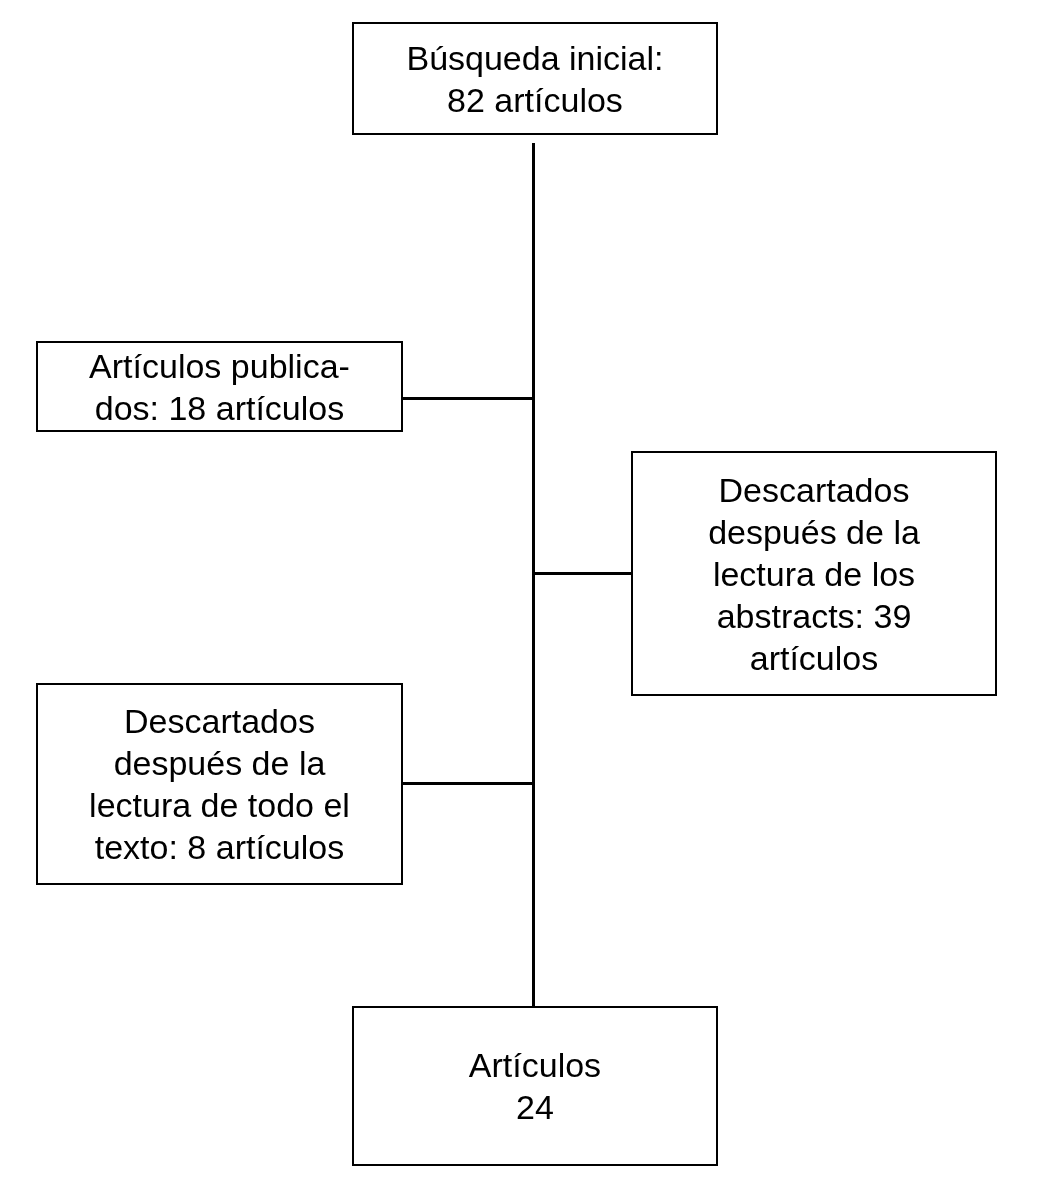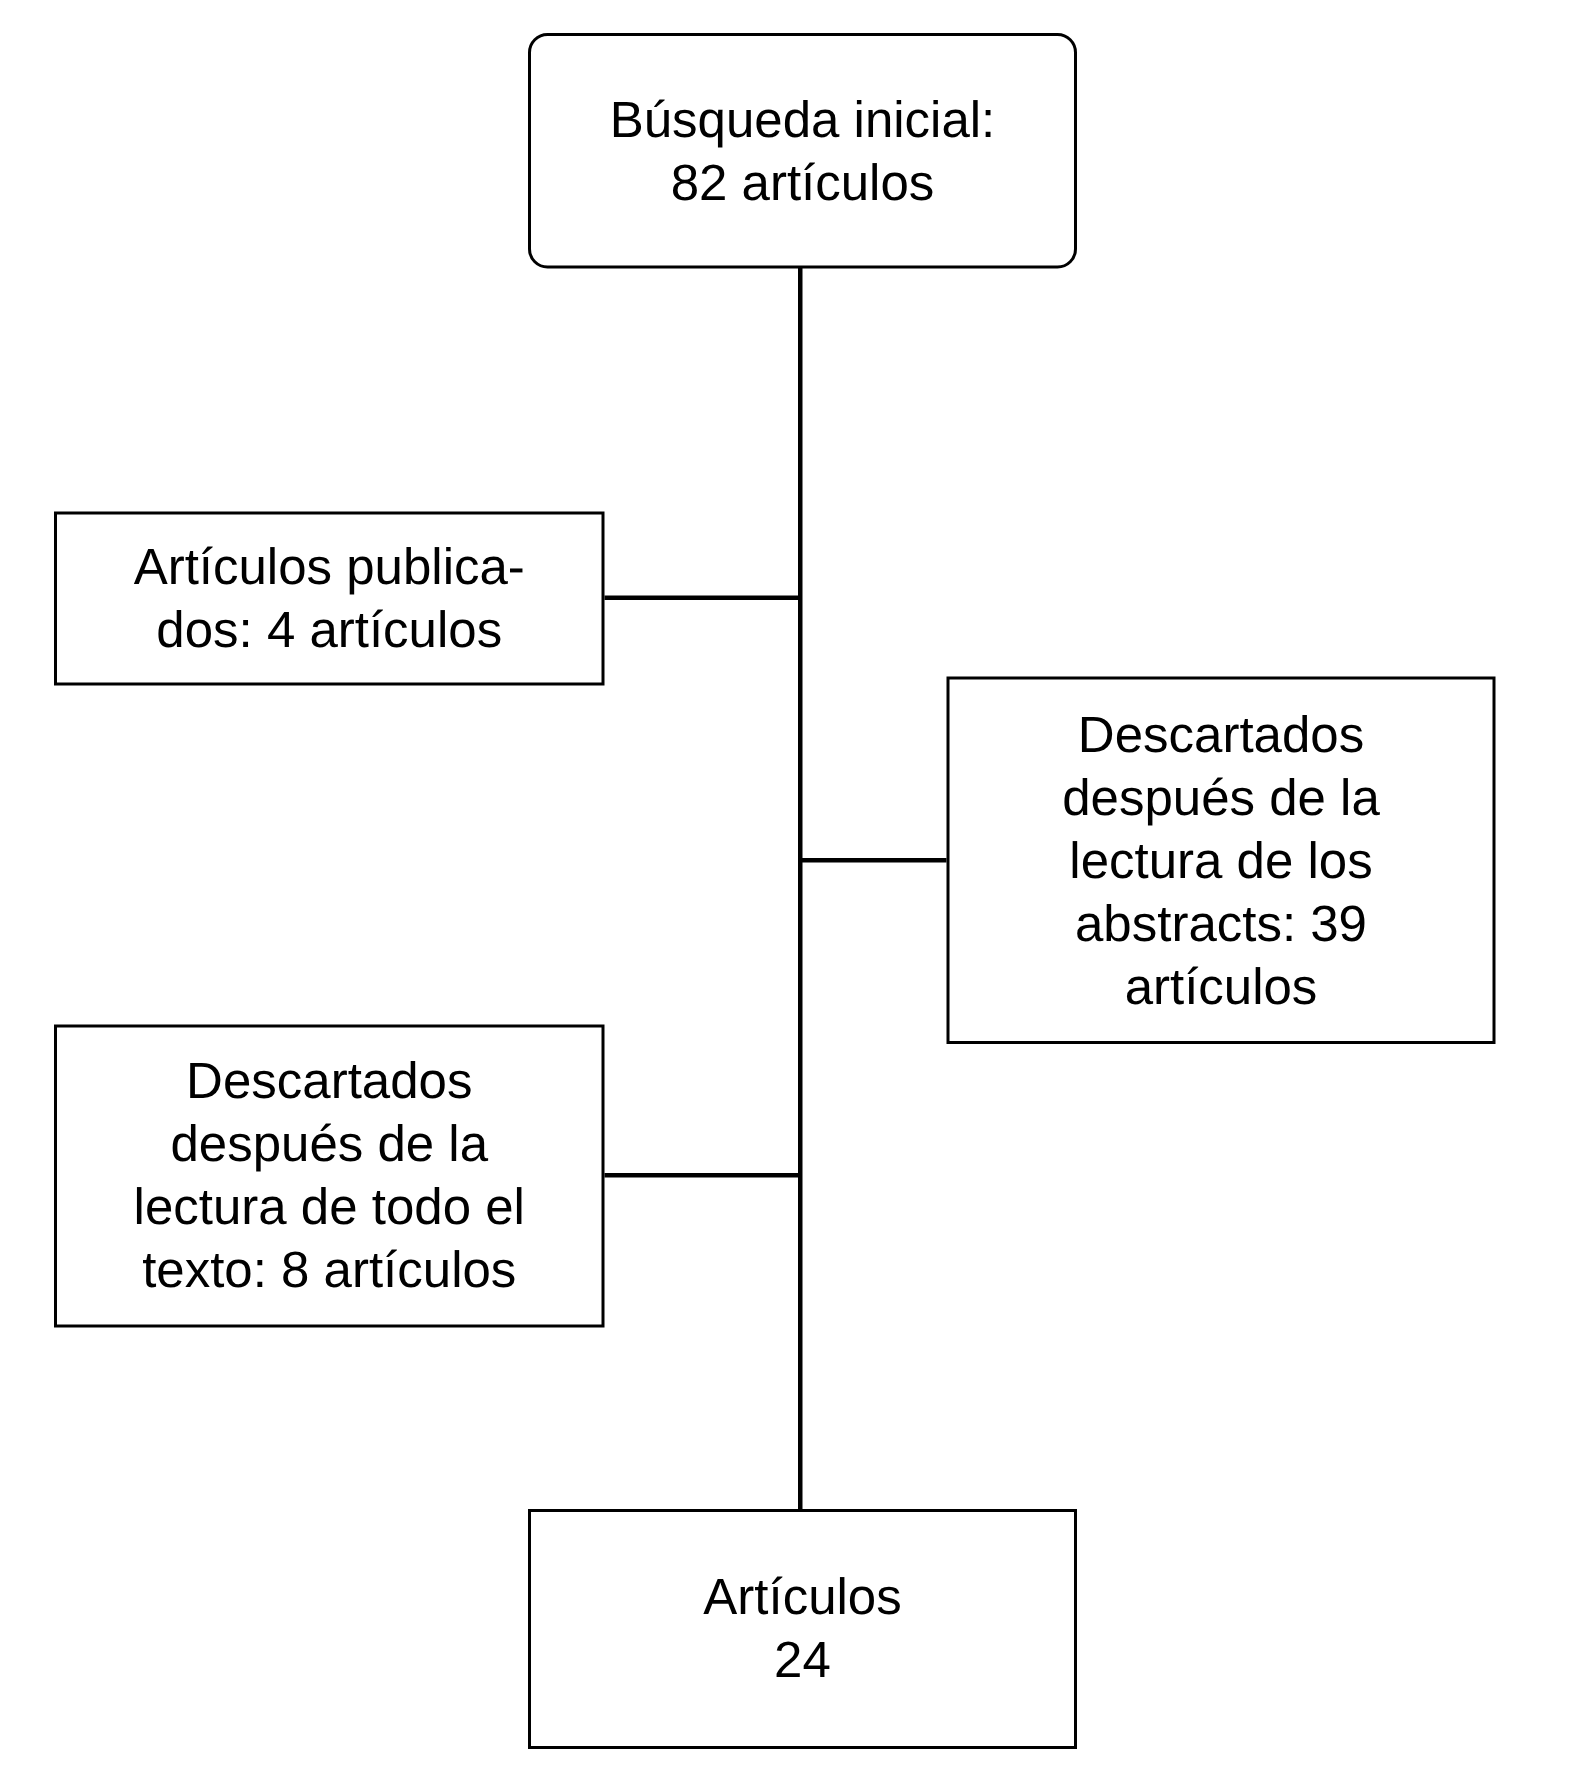--- a/index.html
+++ b/index.html
@@ -38,22 +38,22 @@
   .box .ln {
     white-space: nowrap;
   }
   .connector {
     position: absolute;
     background: var(--line);
     z-index: 1;
   }
 
   
-  #box-initial   { left: 352px; top: 22px;   width: 366px; height: 157px; border-radius: 13px; }
-  #box-published { left: 36px;  top: 341px;  width: 367px; height: 116px; }
+  #box-initial   { left: 352px; top: 22px;   width: 366px; height: 113px; }
+  #box-published { left: 36px;  top: 341px;  width: 367px; height: 91px; }
   #box-abstracts { left: 631px; top: 451px;  width: 366px; height: 245px; }
   #box-fulltext  { left: 36px;  top: 683px;  width: 367px; height: 202px; }
   #box-selected  { left: 352px; top: 1006px; width: 366px; height: 160px; }
 
   
   #conn-trunk     { left: 532px; top: 143px; width: 2.5px; height: 863px; }
   #conn-published { left: 402px; top: 397px; width: 131px; height: 2.5px; }
   #conn-abstracts { left: 533px; top: 572px; width: 99px;  height: 2.5px; }
   #conn-fulltext  { left: 402px; top: 782px; width: 131px; height: 2.5px; }
 </style>
@@ -67,21 +67,21 @@
   <div class="connector" id="conn-abstracts"></div>
   <div class="connector" id="conn-fulltext"></div>
 
   <div class="box" id="box-initial">
     <div class="ln">Búsqueda inicial:</div>
     <div class="ln">82 artículos</div>
   </div>
 
   <div class="box" id="box-published">
     <div class="ln">Artículos publica-</div>
-    <div class="ln">dos: 4 artículos</div>
+    <div class="ln">dos: 18 artículos</div>
   </div>
 
   <div class="box" id="box-abstracts">
     <div class="ln">Descartados</div>
     <div class="ln">después de la</div>
     <div class="ln">lectura de los</div>
     <div class="ln">abstracts: 39</div>
     <div class="ln">artículos</div>
   </div>
 

